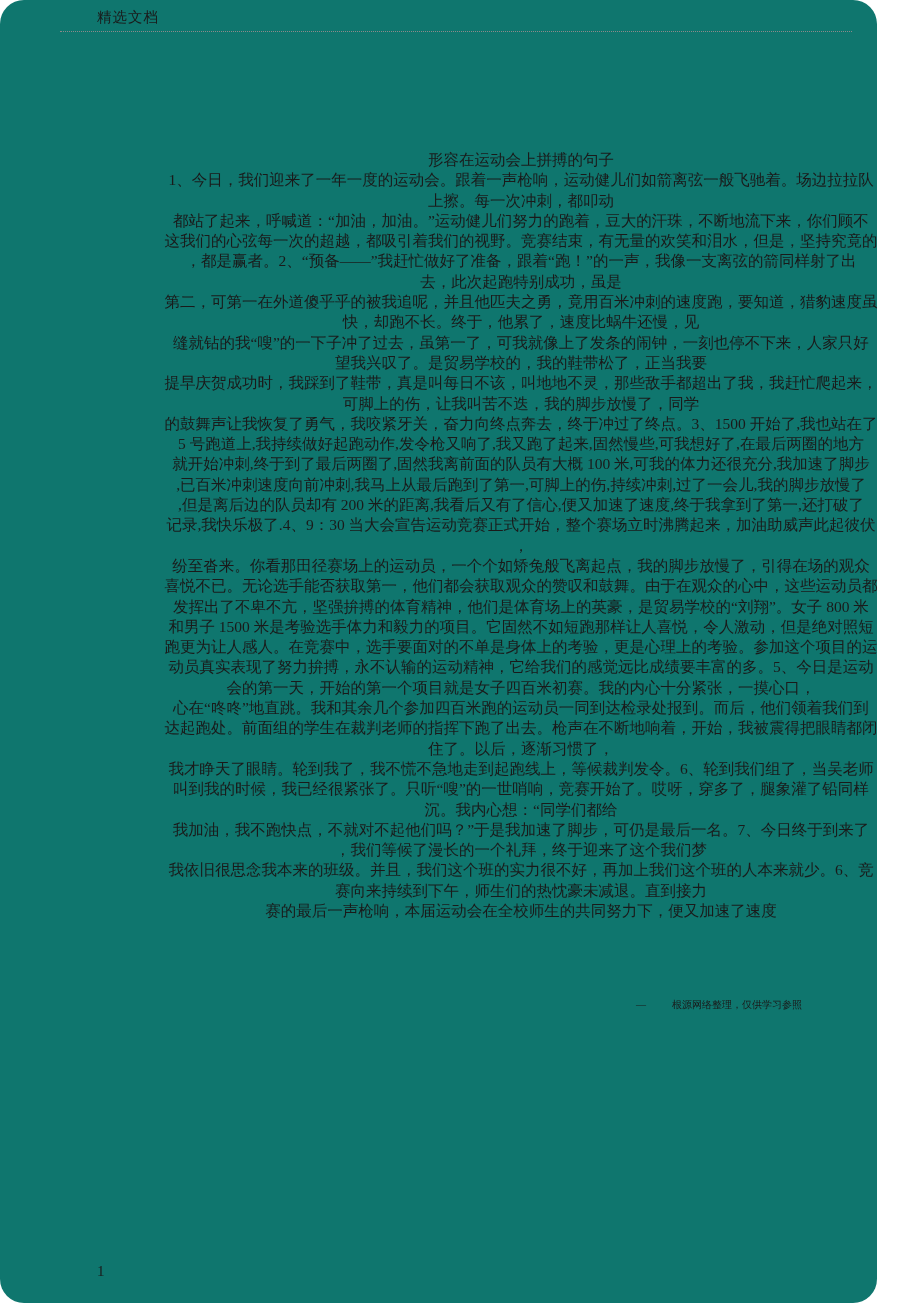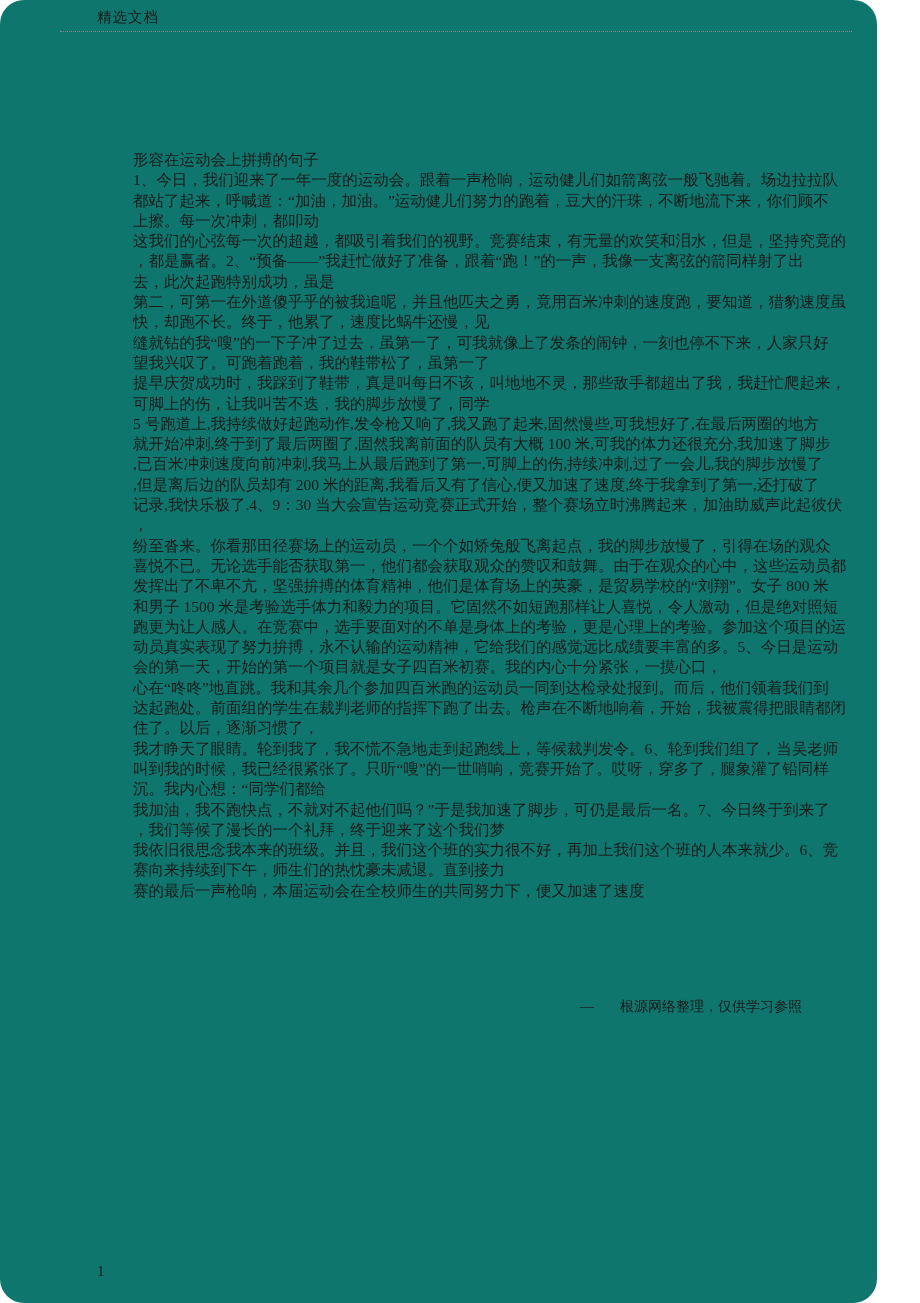--- a/index.html
+++ b/index.html
@@ -38,26 +38,27 @@
     left: 133px;
     top: 150px;
     width: 776px;
     font-size: 15.5px;
     line-height: 20.3px;
     color: #1a1a1a;
   }
   .body-line {
     white-space: pre-wrap;
     min-height: 20.3px;
+    text-align: center;
   }
   .footer-note {
     position: absolute;
     top: 998px;
     right: 75px;
-    font-size: 14px;
+    font-size: 10px;
     color: #1a1a1a;
     text-align: right;
     margin-left: 21px;
   }
   .footer-note .dash {
     display: inline-block;
     margin-right: 26px;
   }
   .page-number {
     position: absolute;
@@ -72,31 +73,32 @@
 
 <div class="page">
 
   <div class="header-title">精选文档</div>
 
   <div class="header-rule"></div>
 
   <div class="doc-body">
       <div class="body-line">形容在运动会上拼搏的句子</div>
       <div class="body-line">1、今日，我们迎来了一年一度的运动会。跟着一声枪响，运动健儿们如箭离弦一般飞驰着。场边拉拉队</div>
+      <div class="body-line">上擦。每一次冲刺，都叩动</div>
       <div class="body-line">都站了起来，呼喊道：“加油，加油。”运动健儿们努力的跑着，豆大的汗珠，不断地流下来，你们顾不</div>
-      <div class="body-line">上擦。每一次冲刺，都叩动</div>
       <div class="body-line">这我们的心弦每一次的超越，都吸引着我们的视野。竞赛结束，有无量的欢笑和泪水，但是，坚持究竟的</div>
       <div class="body-line">，都是赢者。2、“预备——”我赶忙做好了准备，跟着“跑！”的一声，我像一支离弦的箭同样射了出</div>
       <div class="body-line">去，此次起跑特别成功，虽是</div>
       <div class="body-line">第二，可第一在外道傻乎乎的被我追呢，并且他匹夫之勇，竟用百米冲刺的速度跑，要知道，猎豹速度虽</div>
       <div class="body-line">快，却跑不长。终于，他累了，速度比蜗牛还慢，见</div>
       <div class="body-line">缝就钻的我“嗖”的一下子冲了过去，虽第一了，可我就像上了发条的闹钟，一刻也停不下来，人家只好</div>
-      <div class="body-line">望我兴叹了。可跑着跑着，我的鞋带松了，虽第一了</div>
+      <div class="body-line">望我兴叹了。是贸易学校的，我的鞋带松了，正当我要</div>
       <div class="body-line">提早庆贺成功时，我踩到了鞋带，真是叫每日不该，叫地地不灵，那些敌手都超出了我，我赶忙爬起来，</div>
       <div class="body-line">可脚上的伤，让我叫苦不迭，我的脚步放慢了，同学</div>
+      <div class="body-line">的鼓舞声让我恢复了勇气，我咬紧牙关，奋力向终点奔去，终于冲过了终点。3、1500 开始了,我也站在了</div>
       <div class="body-line">5 号跑道上,我持续做好起跑动作,发令枪又响了,我又跑了起来,固然慢些,可我想好了,在最后两圈的地方</div>
       <div class="body-line">就开始冲刺,终于到了最后两圈了,固然我离前面的队员有大概 100 米,可我的体力还很充分,我加速了脚步</div>
       <div class="body-line">,已百米冲刺速度向前冲刺,我马上从最后跑到了第一,可脚上的伤,持续冲刺,过了一会儿,我的脚步放慢了</div>
       <div class="body-line">,但是离后边的队员却有 200 米的距离,我看后又有了信心,便又加速了速度,终于我拿到了第一,还打破了</div>
       <div class="body-line">记录,我快乐极了.4、9：30 当大会宣告运动竞赛正式开始，整个赛场立时沸腾起来，加油助威声此起彼伏</div>
       <div class="body-line">，</div>
       <div class="body-line">纷至沓来。你看那田径赛场上的运动员，一个个如矫兔般飞离起点，我的脚步放慢了，引得在场的观众</div>
       <div class="body-line">喜悦不已。无论选手能否获取第一，他们都会获取观众的赞叹和鼓舞。由于在观众的心中，这些运动员都</div>
       <div class="body-line">发挥出了不卑不亢，坚强拚搏的体育精神，他们是体育场上的英豪，是贸易学校的“刘翔”。女子 800 米</div>
       <div class="body-line">和男子 1500 米是考验选手体力和毅力的项目。它固然不如短跑那样让人喜悦，令人激动，但是绝对照短</div>

